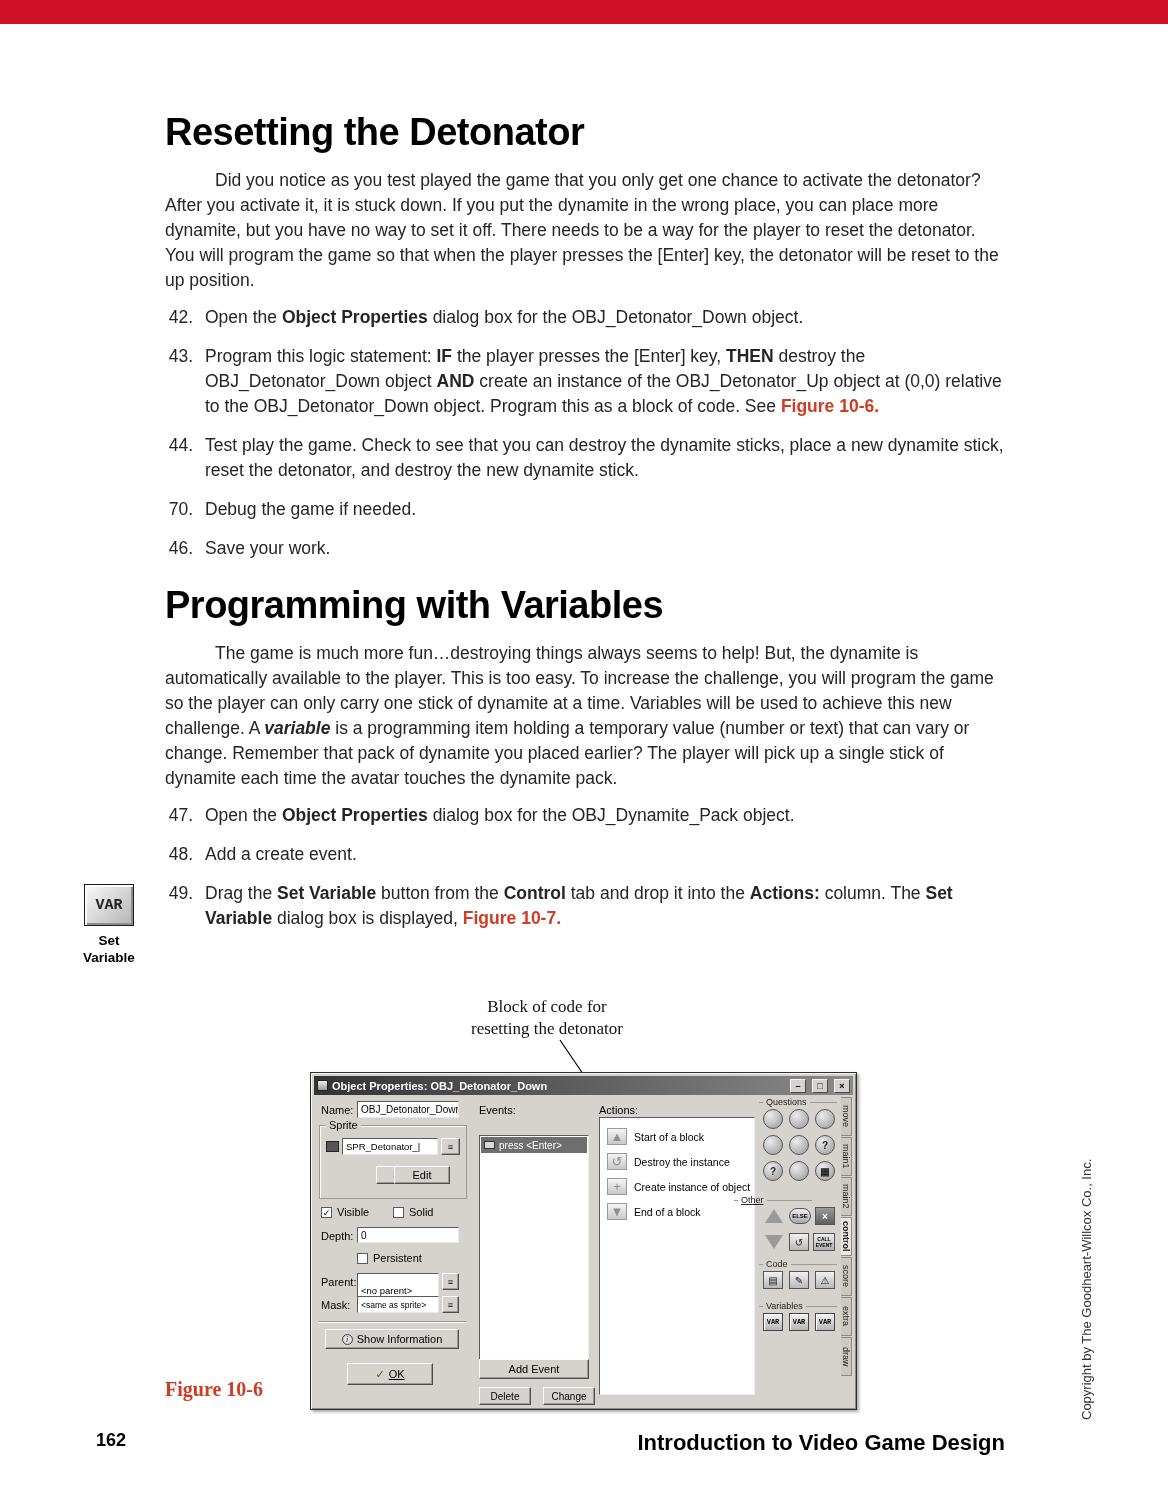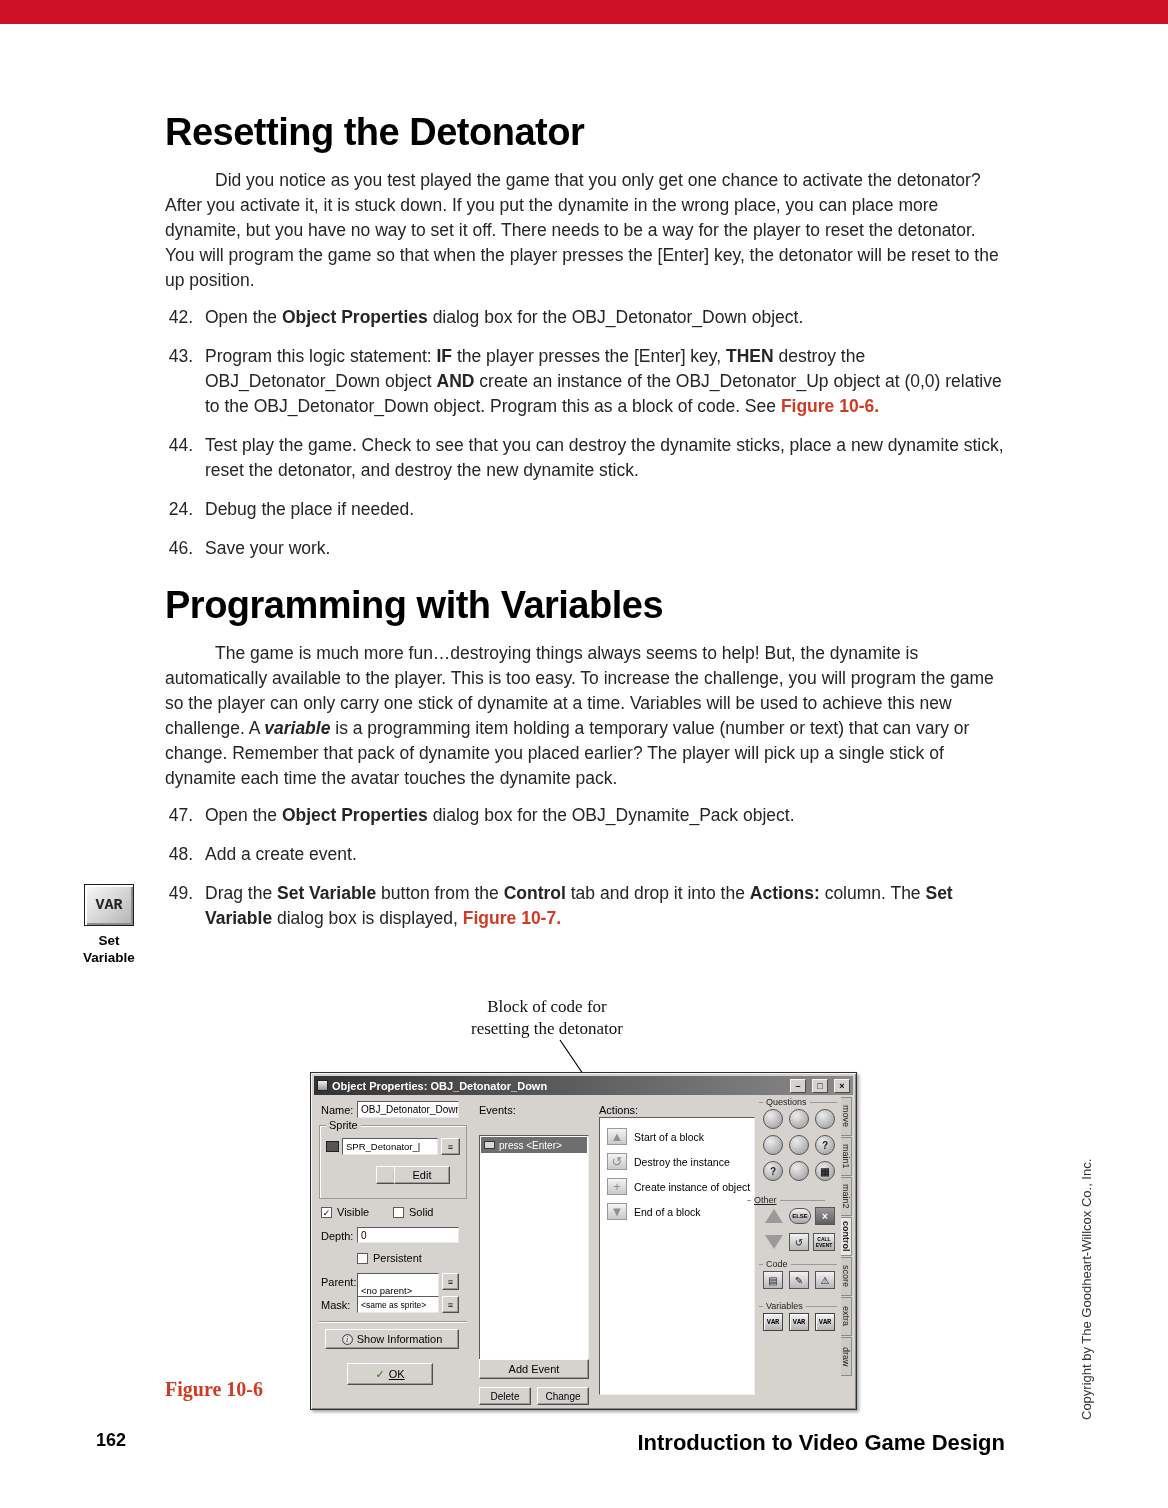--- a/index.html
+++ b/index.html
@@ -124,22 +124,22 @@
     </div>
     <div class="num-item">
       <span class="num">43.</span>
       <span class="body"><span>Program this logic statement: </span><span style="font-weight: 700;">IF</span><span> the player presses the [Enter] key, </span><span style="font-weight: 700;">THEN</span><span> destroy the OBJ_Detonator_Down object </span><span style="font-weight: 700;">AND</span><span> create an instance of the OBJ_Detonator_Up object at (0,0) relative to the OBJ_Detonator_Down object. Program this as a block of code. See </span><span class="ref" style="font-weight: 700;">Figure 10-6.</span></span>
     </div>
     <div class="num-item">
       <span class="num">44.</span>
       <span class="body"><span>Test play the game. Check to see that you can destroy the dynamite sticks, place a new dynamite stick, reset the detonator, and destroy the new dynamite stick.</span></span>
     </div>
     <div class="num-item">
-      <span class="num">24.</span>
-      <span class="body"><span>Debug the place if needed.</span></span>
+      <span class="num">70.</span>
+      <span class="body"><span>Debug the game if needed.</span></span>
     </div>
     <div class="num-item">
       <span class="num">46.</span>
       <span class="body"><span>Save your work.</span></span>
     </div>
 
     <h2 class="sec-title">Programming with Variables</h2>
     <p class="intro"><span>The game is much more fun…destroying things always seems to help! But, the dynamite is automatically available to the player. This is too easy. To increase the challenge, you will program the game so the player can only carry one stick of dynamite at a time. Variables will be used to achieve this new challenge. A </span><span style="font-weight: 700; font-style: italic;">variable</span><span> is a programming item holding a temporary value (number or text) that can vary or change. Remember that pack of dynamite you placed earlier? The player will pick up a single stick of dynamite each time the avatar touches the dynamite pack.</span></p>
 
     <div class="num-item">
@@ -223,21 +223,21 @@
 
     <span class="lbl" style="left:168px;top:31px;">Events:</span>
     <div class="listbox" style="left:168px;top:44px;width:110px;height:230px;margin-top:18px;">
       <div class="ev-row">
         <span class="kb-ico"></span>
         <span>press &lt;Enter&gt;</span>
       </div>
     </div>
     <span class="btn" style="left:168px;top:286px;width:110px;height:20px;">Add Event</span>
     <span class="btn" style="left:168px;top:314px;width:52px;height:18px;font-size:10px;">Delete</span>
-    <span class="btn" style="left:226px;top:314px;width:52px;height:18px;font-size:10px;">Change</span>
+    <span class="btn" style="left:232px;top:314px;width:52px;height:18px;font-size:10px;">Change</span>
 
     <span class="lbl" style="left:288px;top:31px;">Actions:</span>
     <div class="act-area" style="left:288px;top:44px;width:156px;height:278px;">
       <div class="act-row">
         <span class="act-icon">▲</span>
         <span>Start of a block</span>
       </div>
       <div class="act-row">
         <span class="act-icon">↺</span>
         <span>Destroy the instance</span>
@@ -256,21 +256,21 @@
     <span class="circ" style="left:452px;top:36px;"></span>
     <span class="circ" style="left:478px;top:36px;"></span>
     <span class="circ" style="left:504px;top:36px;"></span>
     <span class="circ" style="left:452px;top:62px;"></span>
     <span class="circ" style="left:478px;top:62px;"></span>
     <span class="circ" style="left:504px;top:62px;">?</span>
     <span class="circ" style="left:452px;top:88px;">?</span>
     <span class="circ" style="left:478px;top:88px;"></span>
     <span class="circ" style="left:504px;top:88px;">▦</span>
 
-    <span class="rlabel" style="left:436px;top:122px;text-decoration:underline;">Other</span>
+    <span class="rlabel" style="left:423px;top:122px;text-decoration:underline;">Other</span>
     <span class="tri tri-up" style="left:454px;top:136px;"></span>
     <span class="pill" style="left:478px;top:135px;width:22px;height:16px;">ELSE</span>
     <span class="sqbtn" style="left:504px;top:134px;background:linear-gradient(#9a9a9a,#5e5e5e);color:#fff;font-weight:bold;">×</span>
     <span class="tri tri-down" style="left:454px;top:162px;"></span>
     <span class="sqbtn" style="left:478px;top:160px;">↺</span>
     <span class="tinybox" style="left:502px;top:160px;width:22px;height:18px;">CALL EVENT</span>
 
     <span class="rlabel" style="left:448px;top:186px;">Code</span>
     <span class="sqbtn" style="left:452px;top:198px;">▤</span>
     <span class="sqbtn" style="left:478px;top:198px;">✎</span>

